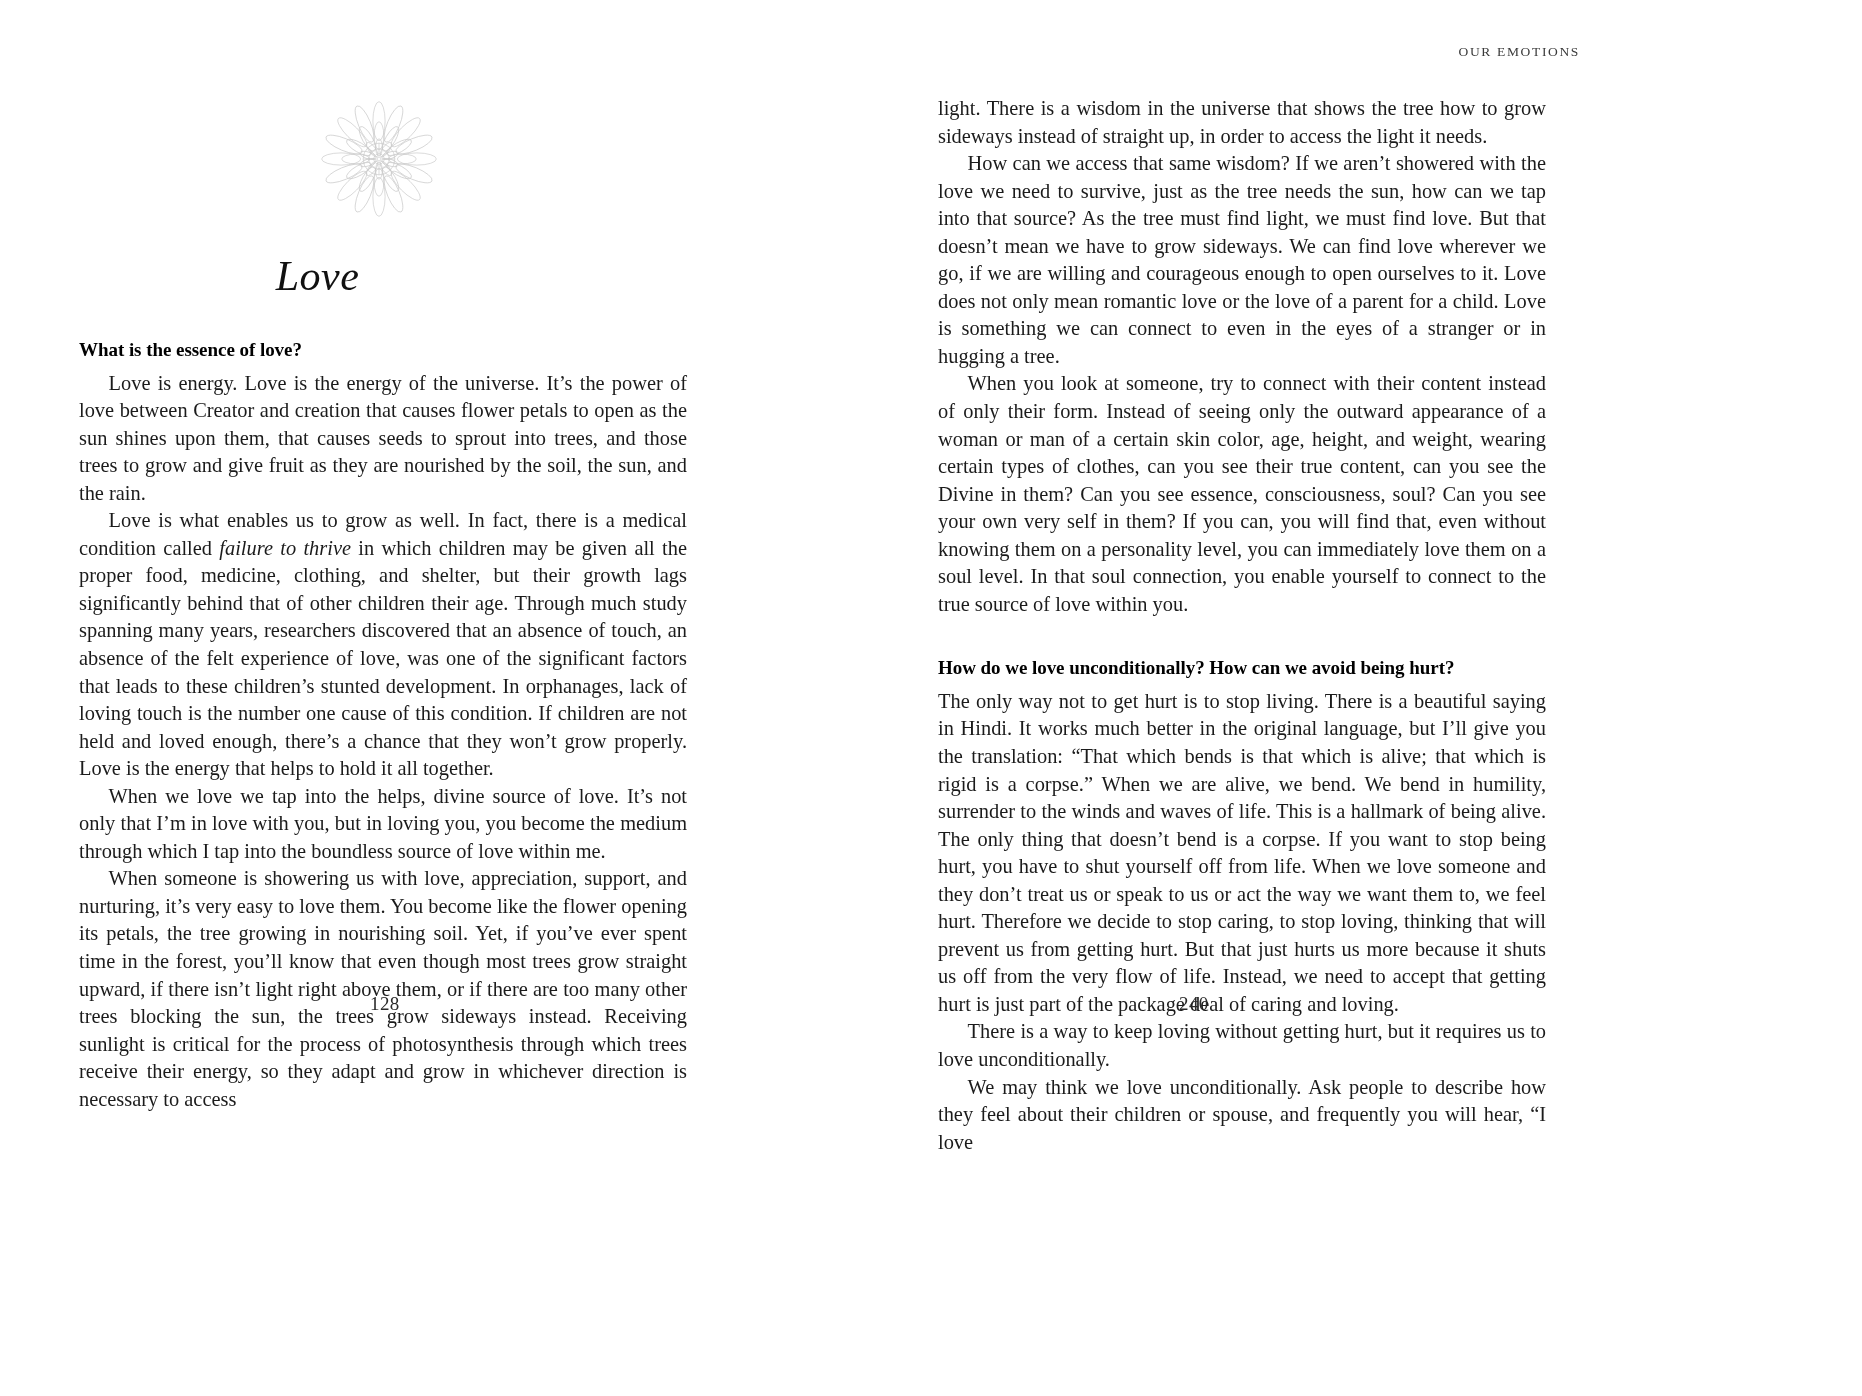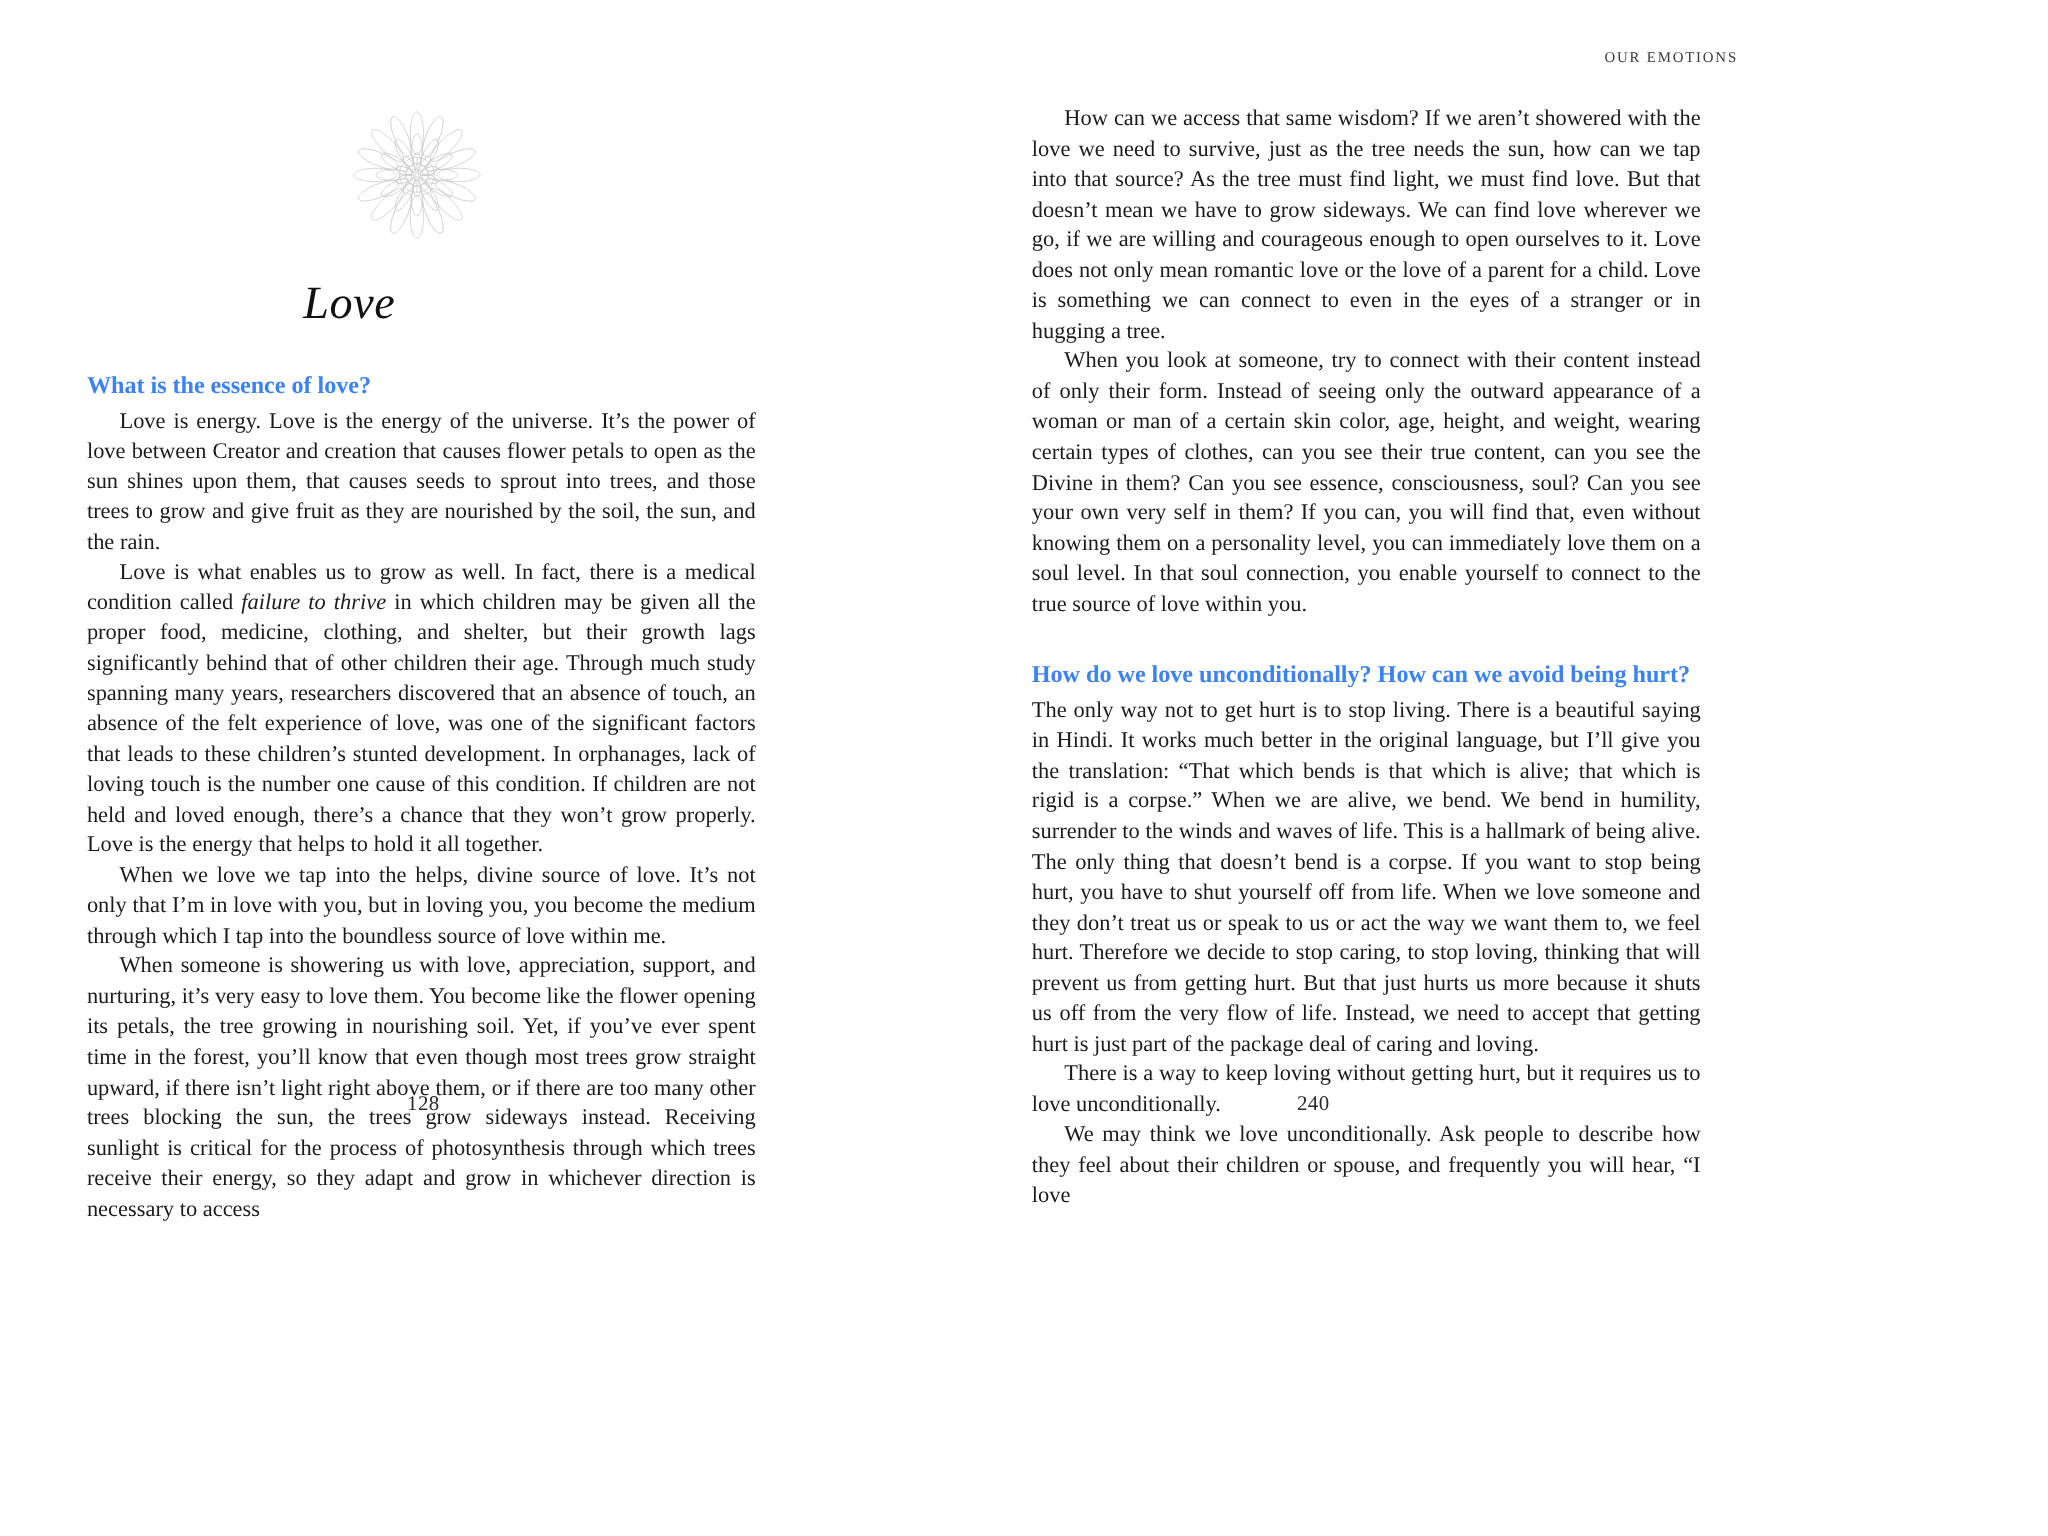--- a/index.html
+++ b/index.html
@@ -107,26 +107,26 @@
   }
 
   .column p {
     margin: 0;
     text-indent: 1.45em;
   }
   .column p.noindent { text-indent: 0; }
 
   .column h2.subhead {
     margin: 0 0 6px 0;
-    font-size: 22px;
+    font-size: 19px;
     font-weight: bold;
     line-height: 27.5px;
     text-align: left;
     letter-spacing: -0.05px;
-    color: #3b82f6;
+    color: #000000;
   }
   .column h2.subhead.spaced-above {
     margin-top: 36px;
   }
 
   em { }
 
   .column p:last-child { }
 </style>
 </head>
@@ -221,20 +221,21 @@
     </div>
 
     <div class="folio">128</div>
   </div>
 
   <div class="page page-right">
 
     <div class="running-head">OUR EMOTIONS</div>
 
     <div class="column">
+      <p class="noindent">light. There is a wisdom in the universe that shows the tree how to grow sideways instead of straight up, in order to access the light it needs.</p>
       <p>How can we access that same wisdom? If we aren’t showered with the love we need to survive, just as the tree needs the sun, how can we tap into that source? As the tree must find light, we must find love. But that doesn’t mean we have to grow sideways. We can find love wherever we go, if we are willing and courageous enough to open ourselves to it. Love does not only mean romantic love or the love of a parent for a child. Love is something we can connect to even in the eyes of a stranger or in hugging a tree.</p>
       <p>When you look at someone, try to connect with their content instead of only their form. Instead of seeing only the outward appearance of a woman or man of a certain skin color, age, height, and weight, wearing certain types of clothes, can you see their true content, can you see the Divine in them? Can you see essence, consciousness, soul? Can you see your own very self in them? If you can, you will find that, even without knowing them on a personality level, you can immediately love them on a soul level. In that soul connection, you enable yourself to connect to the true source of love within you.</p>
 
       <h2 class="subhead spaced-above">How do we love unconditionally? How can we avoid being hurt?</h2>
 
       <p class="noindent">The only way not to get hurt is to stop living. There is a beautiful saying in Hindi. It works much better in the original language, but I’ll give you the translation: “That which bends is that which is alive; that which is rigid is a corpse.” When we are alive, we bend. We bend in humility, surrender to the winds and waves of life. This is a hallmark of being alive. The only thing that doesn’t bend is a corpse. If you want to stop being hurt, you have to shut yourself off from life. When we love someone and they don’t treat us or speak to us or act the way we want them to, we feel hurt. Therefore we decide to stop caring, to stop loving, thinking that will prevent us from getting hurt. But that just hurts us more because it shuts us off from the very flow of life. Instead, we need to accept that getting hurt is just part of the package deal of caring and loving.</p>
       <p>There is a way to keep loving without getting hurt, but it requires us to love unconditionally.</p>
       <p>We may think we love unconditionally. Ask people to describe how they feel about their children or spouse, and frequently you will hear, “I love</p>
     </div>
 

